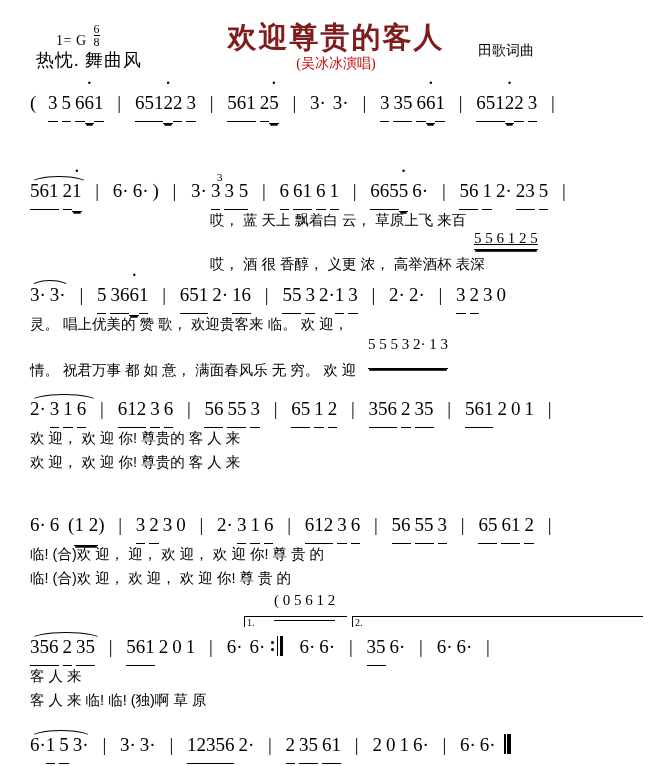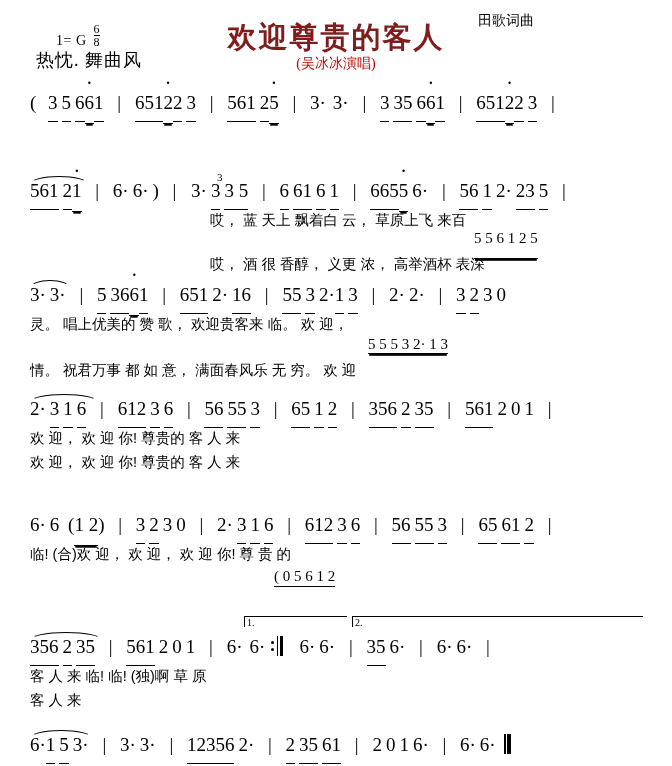--- a/index.html
+++ b/index.html
@@ -69,21 +69,21 @@
     left: 0;
     top: 55px;
     width: 672px;
     text-align: center;
     font-size: 14px;
     color: #c00000;
   }
   .credit {
     position: absolute;
     right: 38px;
-    top: 12px;
+    top: 42px;
     font-size: 14px;
   }
 
   
   .system {
     position: relative;
     margin: 0 30px;
     height: auto;
   }
   .notes-line {
@@ -231,21 +231,21 @@
       <span class="tok u1">6</span><span class="tok u1">6</span><span class="tok u1">5</span><span class="tok u2 dot-above">5</span><span class="spc-s"></span><span class="tok">6·</span>
       <span class="spc"></span><span class="bar">|</span><span class="spc"></span>
       <span class="tok u1">5</span><span class="tok u1">6</span><span class="spc-s"></span><span class="tok u1">1</span><span class="spc-s"></span><span class="tok">2·</span><span class="spc-s"></span><span class="tok u1">2</span><span class="tok u1">3</span><span class="spc-s"></span><span class="tok u1">5</span>
       <span class="spc"></span><span class="bar">|</span>
     </div>
     <div class="lyric-line">
       <span style="display:inline-block;width:180px;"></span><span>哎，  蓝  天上 飘着白 云， 草原上飞 来百</span>
     </div>
     <div style="position:relative;height:20px;">
       <div class="small-notes" style="left:444px; top:-2px;">
-        <span style="border-bottom:1.2px solid #000; box-shadow:0 3px 0 -1.2px #000; padding-bottom:12px;">5 5 6 1 2 5</span>
+        <span style="border-bottom:1.2px solid #000; box-shadow:0 3px 0 -1.2px #000; padding-bottom:3px;text-decoration:underline;">5 5 6 1 2 5</span>
       </div>
     </div>
     <div class="lyric-line second">
       <span style="display:inline-block;width:180px;"></span><span>哎，  酒 很 香醇， 义更  浓， 高举酒杯 表深</span>
     </div>
   </div>
 
   <div class="system" style="height:104px; margin-top:8px;">
     <div class="notes-line">
       <span class="slur" style="left:0px; top:2px; width:38px;"></span>
@@ -259,21 +259,21 @@
       <span class="spc"></span><span class="bar">|</span><span class="spc"></span>
       <span class="tok">2·</span><span class="spc-s"></span><span class="tok">2·</span>
       <span class="spc"></span><span class="bar">|</span><span class="spc"></span>
       <span class="tok u1">3</span><span class="spc-s"></span><span class="tok u1">2</span><span class="spc-s"></span><span class="tok">3</span><span class="spc-s"></span><span class="tok">0</span>
     </div>
     <div class="lyric-line">
       <span>灵。  唱上优美的 赞  歌， 欢迎贵客来 临。  欢 迎，</span>
     </div>
     <div style="position:relative;height:22px;">
       <div class="small-notes" style="left:338px; top:0px;">
-        <span style="border-bottom:1.2px solid #000; box-shadow:0 3px 0 -1.2px #000; padding-bottom:1px;text-align:center;">5 5 5 3 2· 1 3</span>
+        <span style="border-bottom:1.2px solid #000; box-shadow:0 3px 0 -1.2px #000; padding-bottom:16px;text-align:center;">5 5 5 3 2· 1 3</span>
       </div>
     </div>
     <div class="lyric-line second">
       <span>情。  祝君万事 都 如 意， 满面春风乐 无 穷。  欢 迎</span>
     </div>
   </div>
 
   <div class="system" style="height:88px; margin-top:10px;">
     <div class="notes-line">
       <span class="slur" style="left:0px; top:2px; width:66px;"></span>
@@ -307,26 +307,29 @@
       <span class="spc"></span><span class="bar">|</span><span class="spc"></span>
       <span class="tok">2·</span><span class="spc-s"></span><span class="tok u1">3</span><span class="spc-s"></span><span class="tok u1">1</span><span class="spc-s"></span><span class="tok u1">6</span>
       <span class="spc"></span><span class="bar">|</span><span class="spc"></span>
       <span class="tok u1">6</span><span class="tok u1">1</span><span class="tok u1">2</span><span class="spc-s"></span><span class="tok u1">3</span><span class="spc-s"></span><span class="tok u1">6</span>
       <span class="spc"></span><span class="bar">|</span><span class="spc"></span>
       <span class="tok u1">5</span><span class="tok u1">6</span><span class="spc-s"></span><span class="tok u1">5</span><span class="tok u1">5</span><span class="spc-s"></span><span class="tok u1">3</span>
       <span class="spc"></span><span class="bar">|</span><span class="spc"></span>
       <span class="tok u1">6</span><span class="tok u1">5</span><span class="spc-s"></span><span class="tok u1">6</span><span class="tok u1">1</span><span class="spc-s"></span><span class="tok u1">2</span>
       <span class="spc"></span><span class="bar">|</span>
     </div>
+    <div class="lyric-line">
+      <span>临!  (合)欢 迎， 迎， 欢 迎， 欢 迎 你!  尊 贵 的</span>
+    </div>
     <div class="lyric-line second">
       <span>临!  (合)欢 迎， 欢 迎， 欢 迎 你!  尊 贵 的</span>
     </div>
     <div style="position:relative;height:24px;">
       <div class="small-notes" style="left:244px; top:2px;">
-        <span style="border-bottom:1.2px solid #000; padding-bottom:2px;">( 0 5 6 1 2</span>
+        <span style="border-bottom:1.2px solid #000; padding-bottom:12px;">( 0 5 6 1 2</span>
       </div>
     </div>
   </div>
 
   <div class="system" style="height:88px; margin-top:6px;">
     <div style="position:relative;height:14px;">
       <div class="volta" style="left:214px; top:0px; width:102px;">
         <span>1.</span>
       </div>
       <div class="volta" style="left:322px; top:0px; width:290px;">
@@ -342,25 +345,25 @@
       <span class="tok">6·</span><span class="spc"></span><span class="tok">6·</span><span class="spc-s"></span>
       <span class="repeat-sign"><span class="thin"></span><span class="thick"></span><span class="d1"></span><span class="d2"></span></span>
       <span class="spc"></span>
       <span class="tok">6·</span><span class="spc-s"></span><span class="tok">6·</span>
       <span class="spc"></span><span class="bar">|</span><span class="spc"></span>
       <span class="tok u1">3</span><span class="tok u1">5</span><span class="spc-s"></span><span class="tok">6·</span>
       <span class="spc"></span><span class="bar">|</span><span class="spc"></span>
       <span class="tok">6·</span><span class="spc-s"></span><span class="tok">6·</span>
       <span class="spc"></span><span class="bar">|</span>
     </div>
+    <div class="lyric-line second">
+      <span>客 人  来</span>
+    </div>
     <div class="lyric-line">
       <span>客 人  来  临!  临!  (独)啊 草 原</span>
-    </div>
-    <div class="lyric-line second">
-      <span>客 人  来</span>
     </div>
   </div>
 
   <div class="system" style="height:70px; margin-top:24px;">
     <div class="notes-line">
       <span class="slur" style="left:0px; top:2px; width:60px;"></span>
       <span class="tok">6·</span><span class="tok u1">1</span><span class="spc-s"></span><span class="tok u1">5</span><span class="spc-s"></span><span class="tok">3·</span>
       <span class="spc"></span><span class="bar">|</span><span class="spc"></span>
       <span class="tok">3·</span><span class="spc-s"></span><span class="tok">3·</span>
       <span class="spc"></span><span class="bar">|</span><span class="spc"></span>

